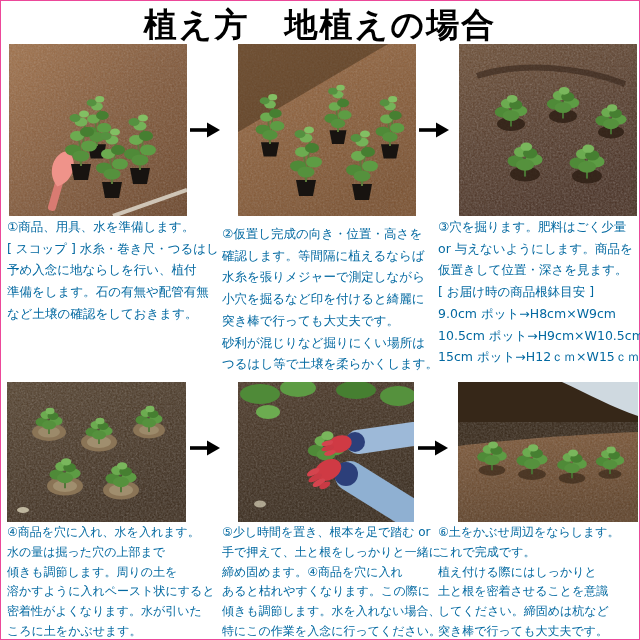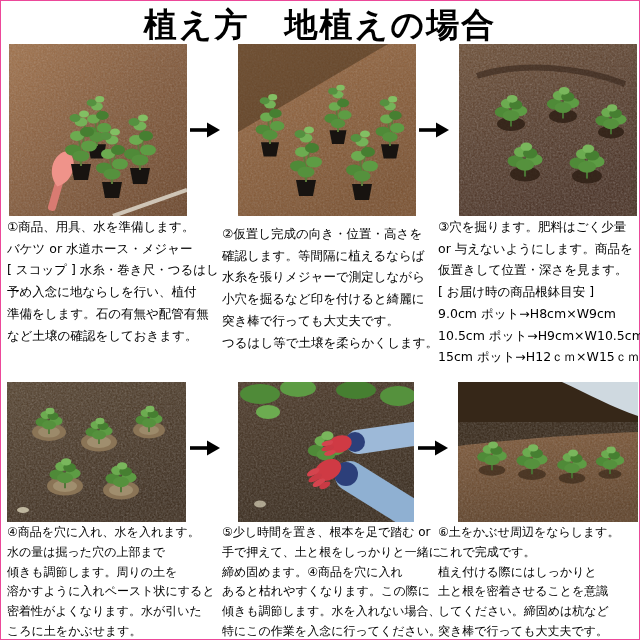--- a/index.html
+++ b/index.html
@@ -10,21 +10,21 @@
   }
   .page{position:absolute;inset:0;border:1px solid #ec4899;box-sizing:border-box;}
   .title{
     position:absolute;top:2px;left:0;right:0;text-align:center;
     font-size:33px;font-weight:bold;letter-spacing:2px;white-space:nowrap;
   }
   .photo{position:absolute;overflow:hidden;background:#7a5433;}
   .photo svg{display:block;width:100%;height:100%;}
   .arrow{position:absolute;width:32px;height:20px;}
   .arrow svg{display:block;width:100%;height:100%;}
-  .caption{position:absolute;font-size:12.5px;line-height:21.7px;color:#000000;white-space:nowrap;letter-spacing:0px;}
+  .caption{position:absolute;font-size:12.5px;line-height:21.7px;color:#0369a1;white-space:nowrap;letter-spacing:0px;}
   .caption.row2{font-size:12px;line-height:19.8px;}
   
   #ph1{left:8px;top:43px;width:178px;height:172px;}
   #ph2{left:237px;top:43px;width:178px;height:172px;}
   #ph3{left:458px;top:43px;width:178px;height:172px;}
   #ph4{left:6px;top:381px;width:179px;height:140px;}
   #ph5{left:237px;top:381px;width:176px;height:140px;}
   #ph6{left:457px;top:381px;width:180px;height:140px;}
   #ar1{left:188px;top:119px;}
   #ar2{left:417px;top:119px;}
@@ -328,32 +328,32 @@
       </svg>
     </div>
   <div class="arrow" id="ar4">
       <svg viewBox="0 0 32 20">
         <use href="#arrowG"></use>
       </svg>
     </div>
 
   <div class="caption" id="cap1">
       <div>①商品、用具、水を準備します。</div>
-      <div>バケツ or 水道ホース・メジャー</div>
       <div>[ スコップ ] 水糸・巻き尺・つるはし</div>
       <div>予め入念に地ならしを行い、植付</div>
       <div>準備をします。石の有無や配管有無</div>
       <div>など土壌の確認をしておきます。</div>
     </div>
   <div class="caption" id="cap2">
       <div>②仮置し完成の向き・位置・高さを</div>
       <div>確認します。等間隔に植えるならば</div>
       <div>水糸を張りメジャーで測定しながら</div>
       <div>小穴を掘るなど印を付けると綺麗に</div>
       <div>突き棒で行っても大丈夫です。</div>
+      <div>砂利が混じりなど掘りにくい場所は</div>
       <div>つるはし等で土壌を柔らかくします。</div>
     </div>
   <div class="caption" id="cap3">
       <div>③穴を掘ります。肥料はごく少量</div>
       <div>or 与えないようにします。商品を</div>
       <div>仮置きして位置・深さを見ます。</div>
       <div>[ お届け時の商品根鉢目安 ]</div>
       <div>9.0cm ポット→H8cm×W9cm</div>
       <div>10.5cm ポット→H9cm×W10.5cm</div>
       <div>15cm ポット→H12ｃｍ×W15ｃｍ</div>

